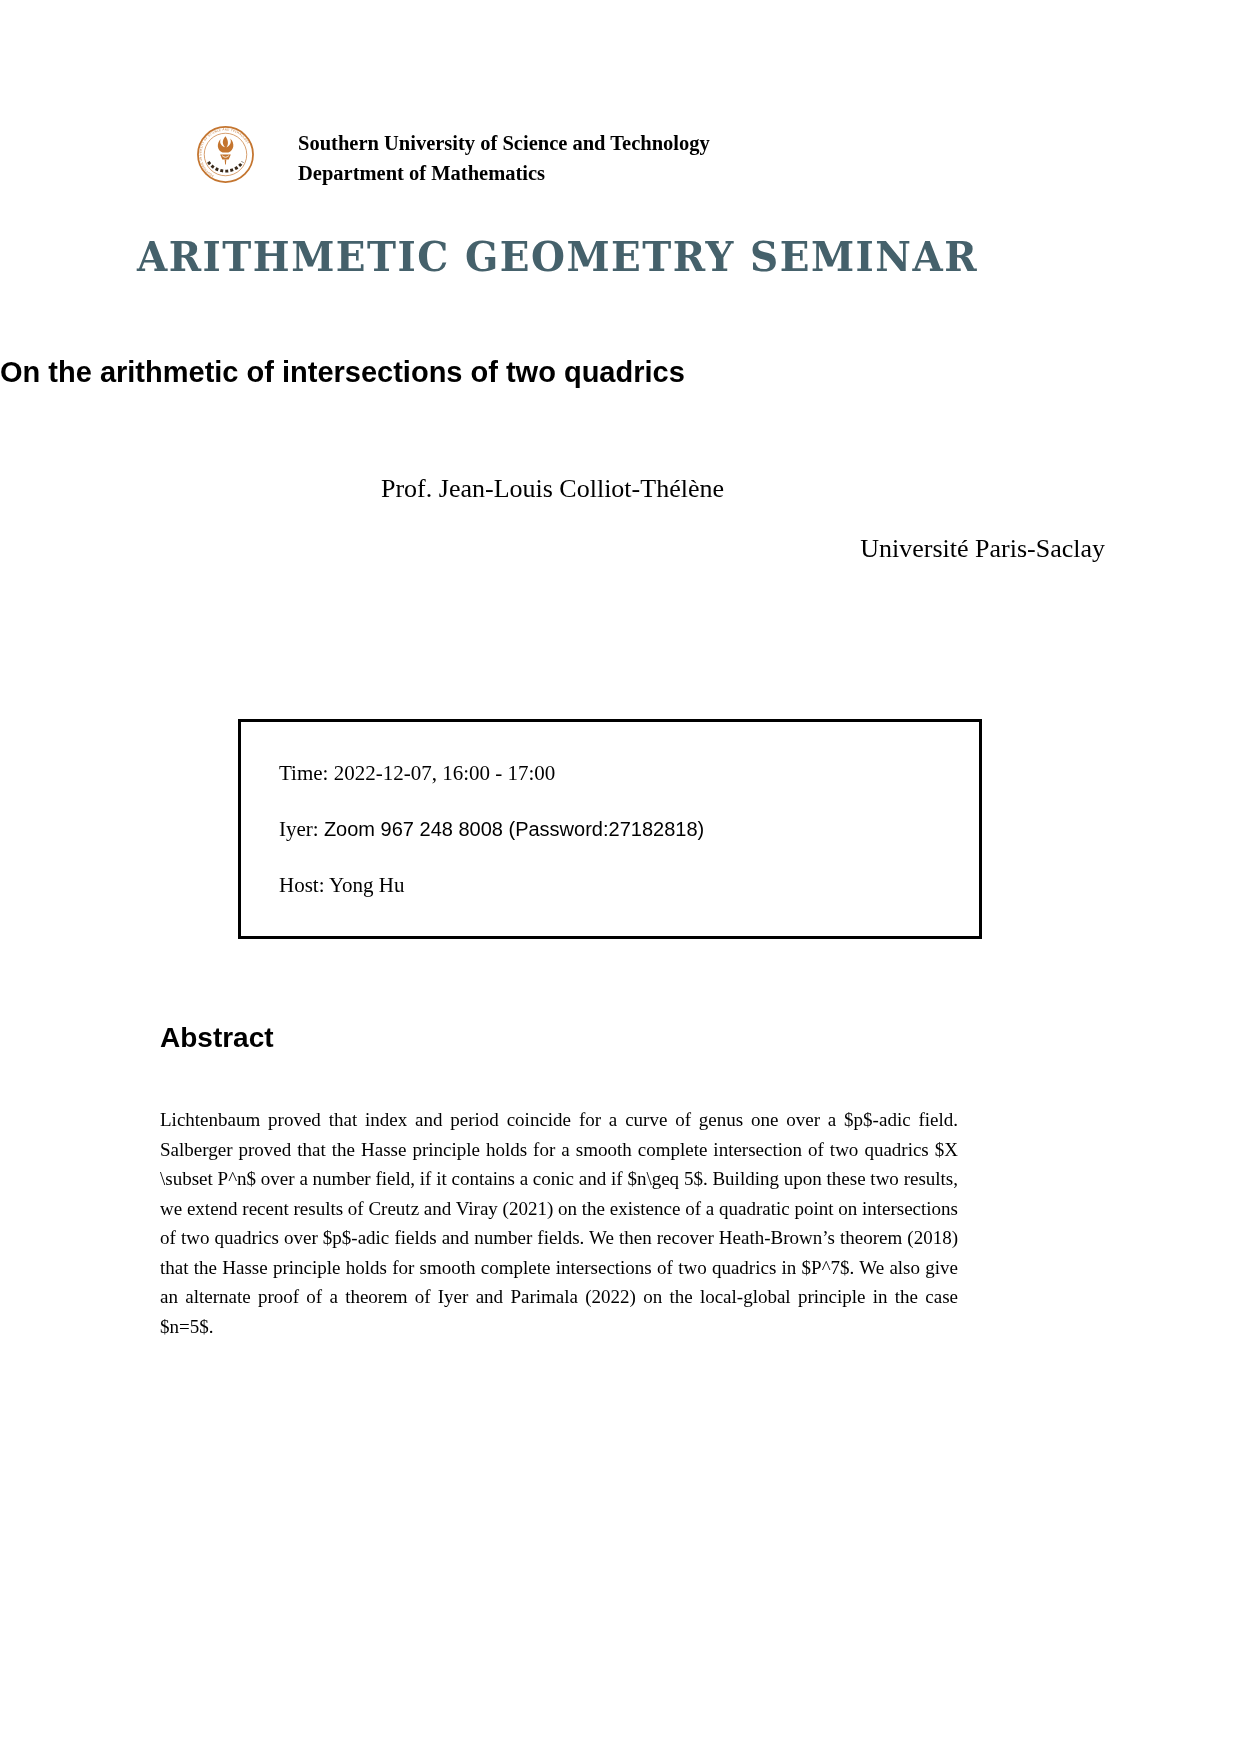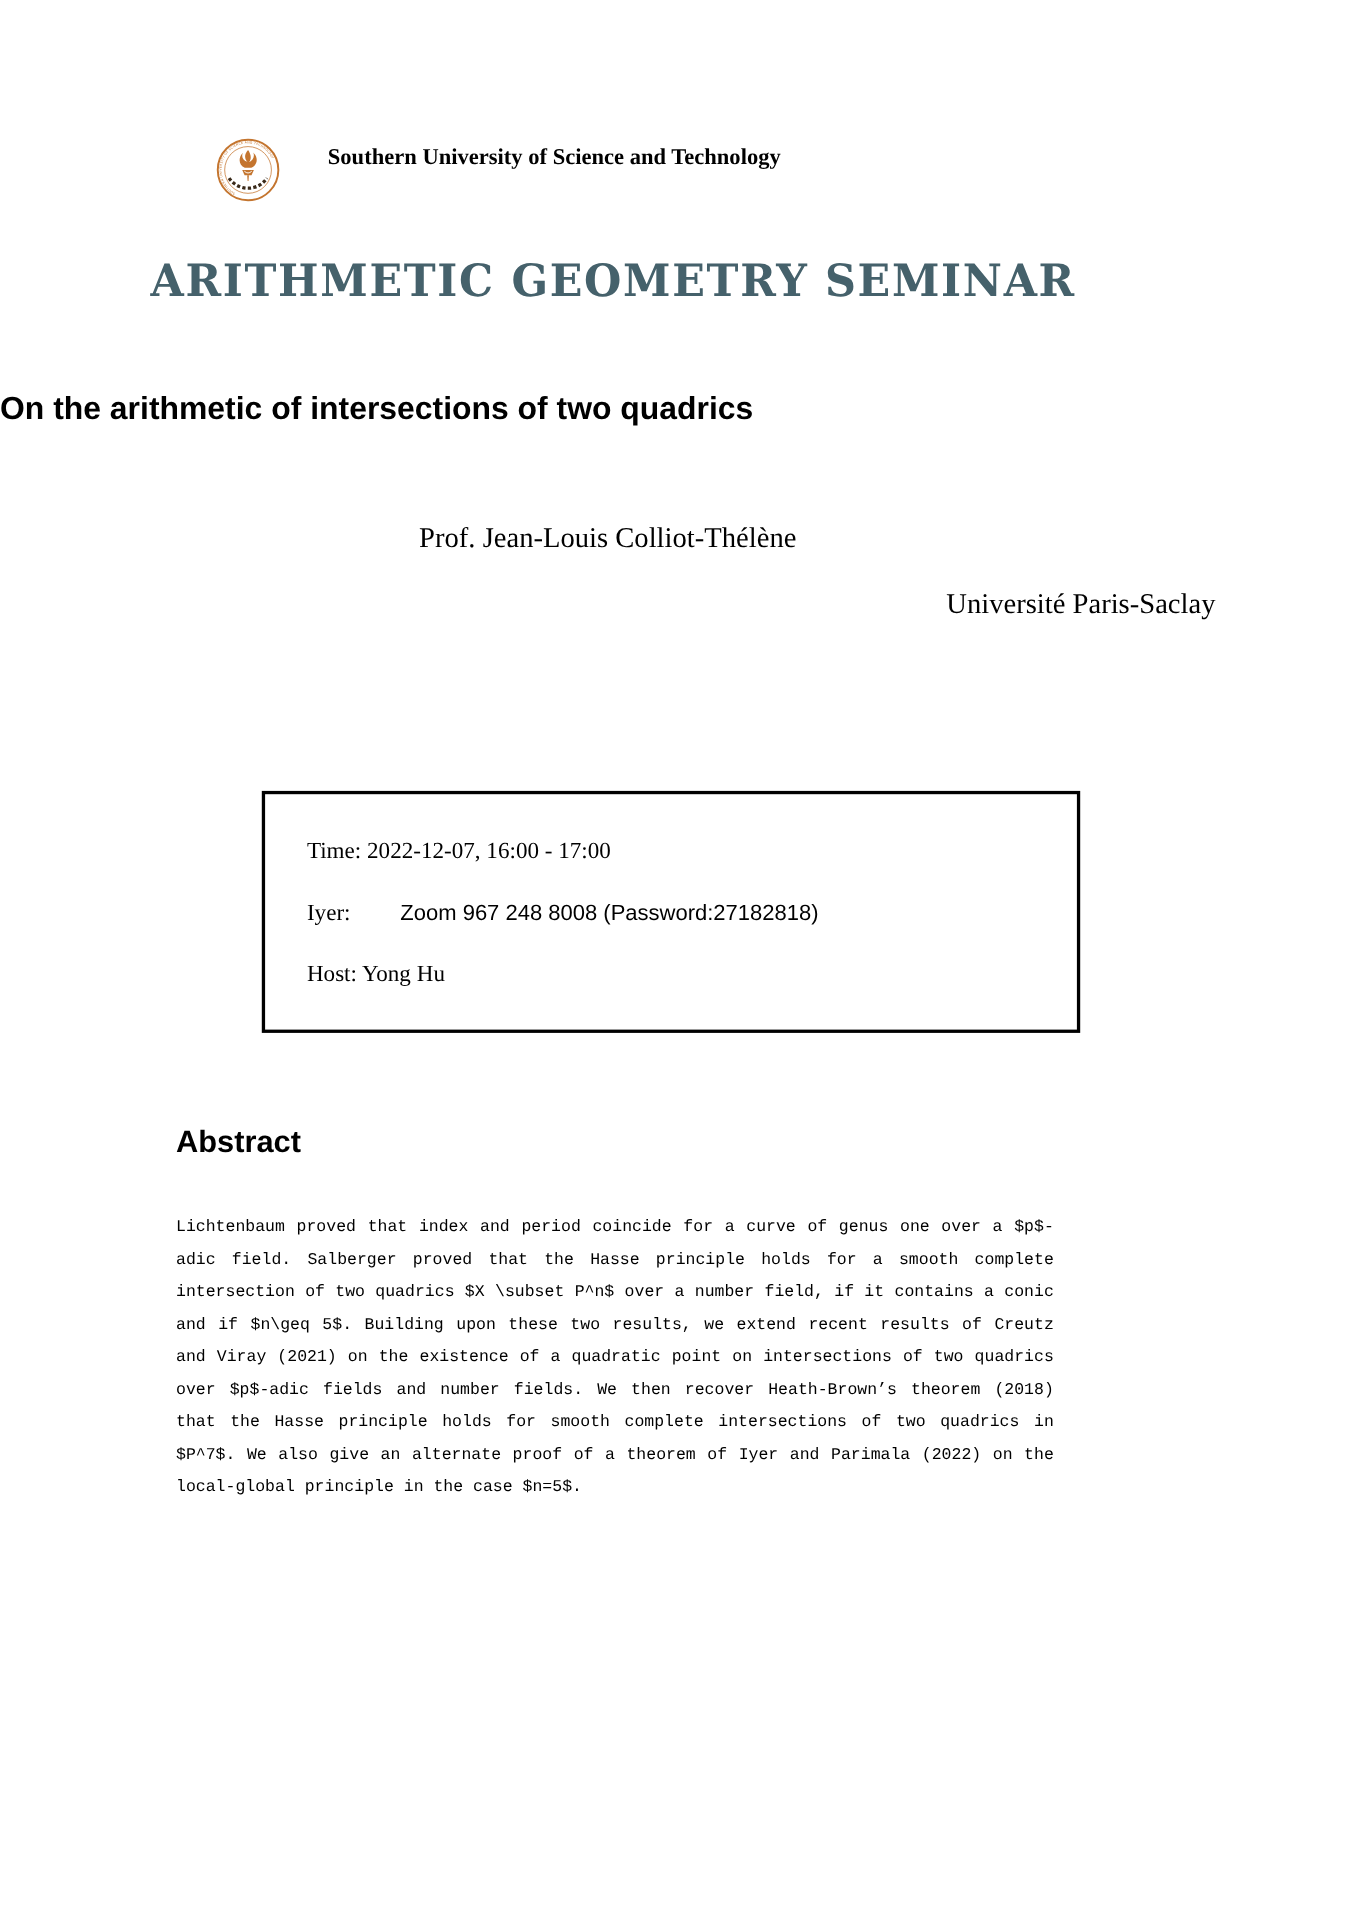--- a/index.html
+++ b/index.html
@@ -71,34 +71,34 @@
     flex-direction: column;
     justify-content: space-evenly;
   }
   .info-row {
     font-size: 21px;
     line-height: 26px;
     white-space: nowrap;
   }
   .info-label { font-family: "Liberation Serif", serif; }
   .val-serif { font-family: "Liberation Serif", serif; }
-  .val-sans  { font-family: "Liberation Sans", sans-serif; font-size: 20px; margin-left: 40px; }
+  .val-sans  { font-family: "Liberation Sans", sans-serif; font-size: 20px; }
 
   
   .abstract-heading {
     left: 160px; top: 1022px;
     font-family: "Liberation Sans", sans-serif;
     font-weight: 600;
     font-size: 28px;
   }
   .abstract-body {
     left: 160px; top: 1086px;
     width: 798px;
-    font-family: Liberation Mono, monospace;
-    font-size: 15px;
+    font-family: Liberation Serif, serif;
+    font-size: 19px;
     line-height: 29.5px;
     text-align: justify;
   }
 </style>
 </head>
 <body>
 
 <div class="abs logo">
   <svg viewBox="0 0 60 60" width="59" height="59">
     <circle cx="30" cy="30" r="28" fill="#ffffff" stroke="#c4752f" stroke-width="1.8"></circle>
@@ -116,20 +116,21 @@
     <path d="M24.6 30 L35.4 30 L33.2 35 L26.8 35 Z" fill="#c4752f"></path>
     <path d="M26.6 31.2 Q30 34.4 33.4 31.2" fill="none" stroke="#ffffff" stroke-width="0.9"></path>
     <path d="M29.2 35 L30.8 35 L30.4 40.2 L29.6 40.2 Z" fill="#c4752f"></path>
 
     <path d="M 12.5 37.5 A 21 21 0 0 0 47.5 37.5" fill="none" stroke="#3a2a1a" stroke-width="3" stroke-dasharray="3 2.1"></path>
   </svg>
 </div>
 
 <div class="abs header-text">
   <div class="header-line">Southern University of Science and Technology</div>
+  <div class="header-line">Department of Mathematics</div>
 </div>
 
 <div class="abs series-title" style="color:#45616b;">ARITHMETIC GEOMETRY SEMINAR</div>
 
 <div class="abs talk-title">On the arithmetic of intersections of two quadrics</div>
 
 <div class="abs speaker">Prof. Jean-Louis Colliot-Thélène</div>
 
 <div class="abs affiliation">Université Paris-Saclay</div>
 

